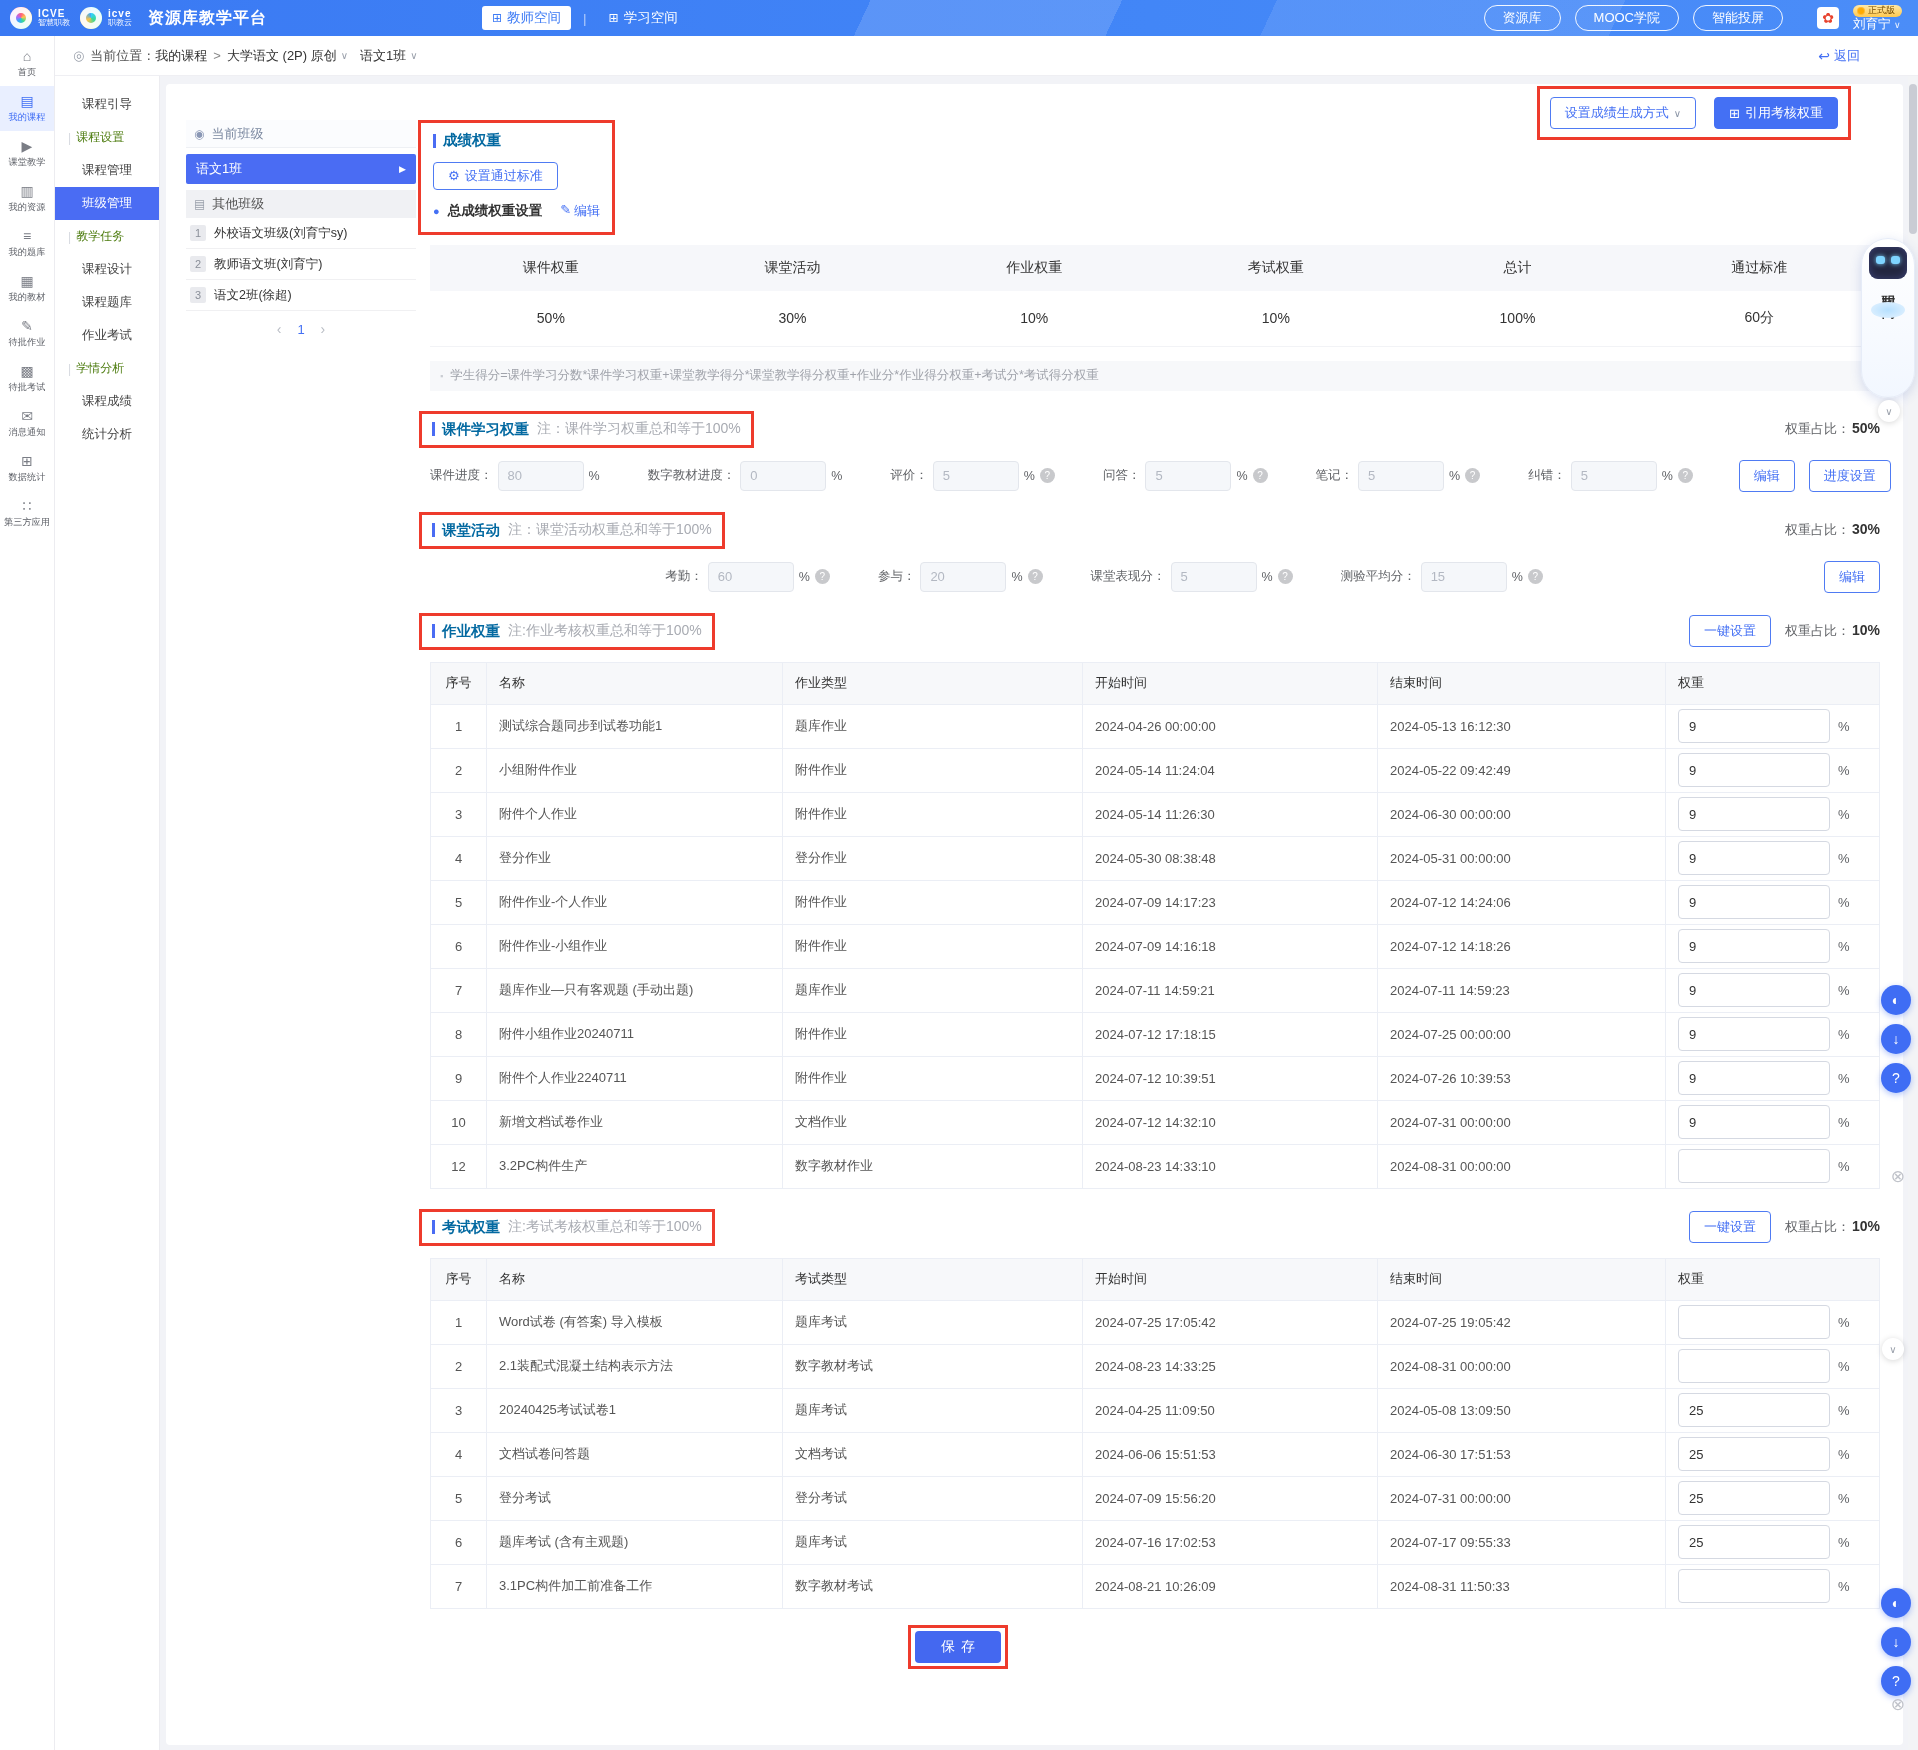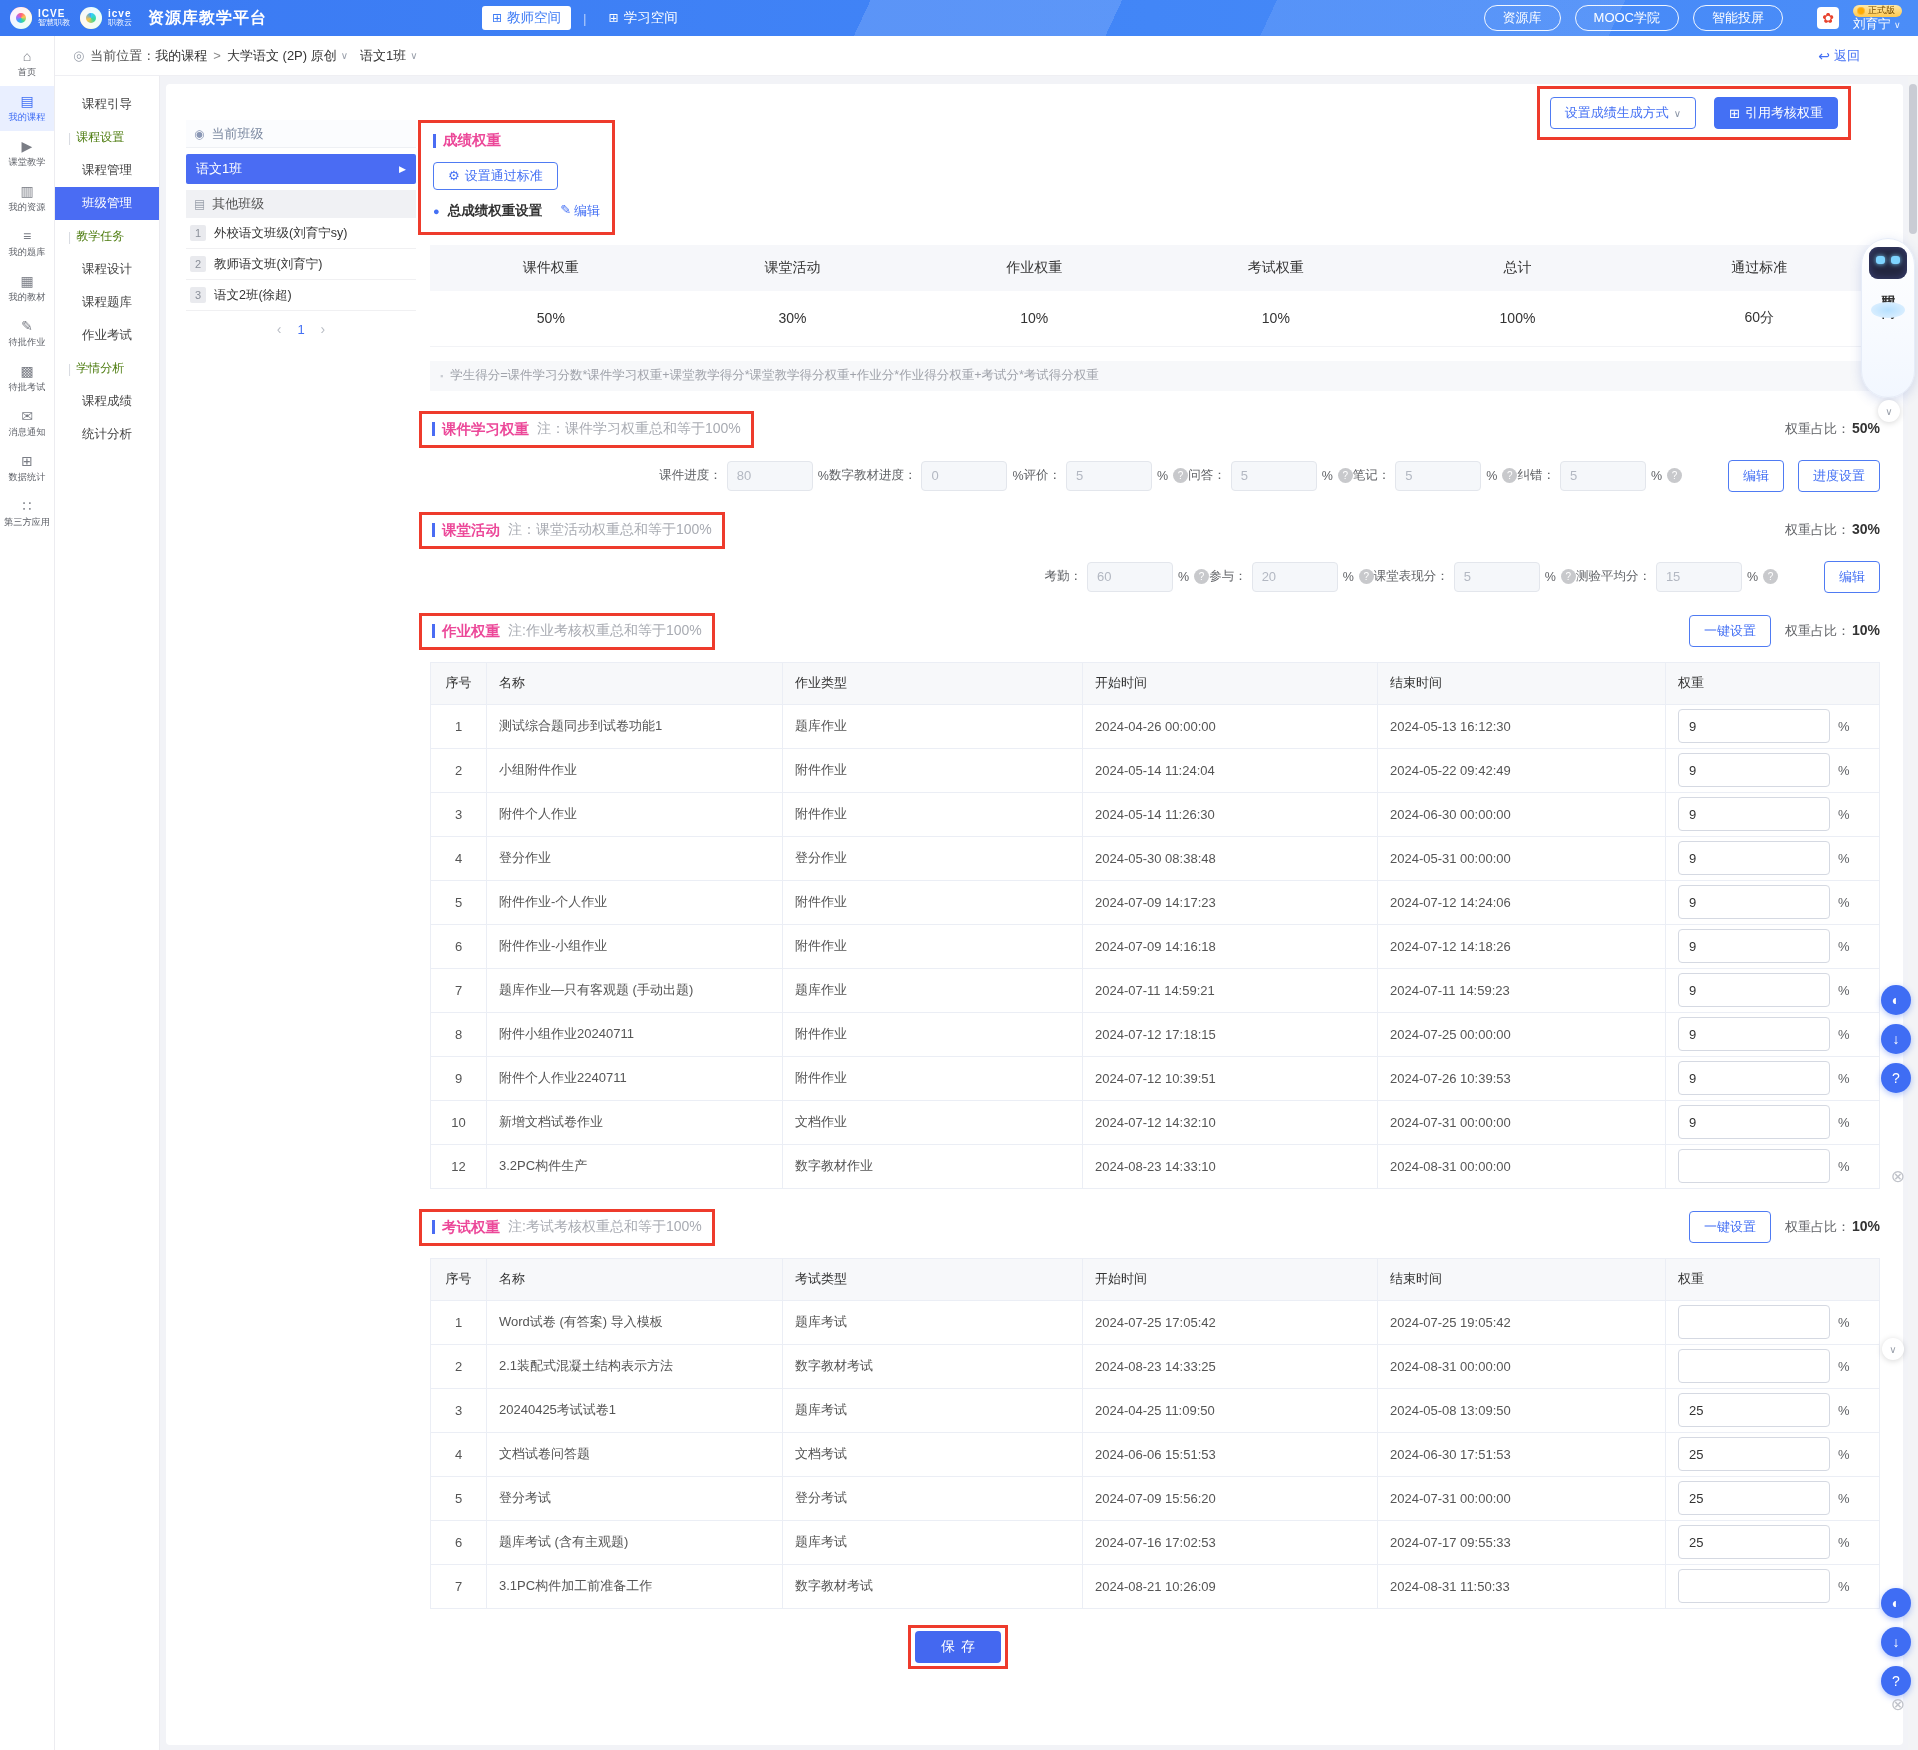--- a/index.html
+++ b/index.html
@@ -79,21 +79,21 @@
   .cp-other .ic { color:#9aa0ab; font-size:12px; }
   .cp-item { height:31px; display:flex; align-items:center; gap:8px; border-bottom:1px solid #f0f0f2; padding:0 4px; cursor:pointer; }
   .cp-item .num { width:16px; height:16px; background:#e9eaee; color:#8a8f99; font-size:11px; display:flex; align-items:center; justify-content:center; border-radius:2px; flex:none; }
   .cp-item .nm { color:#333; font-size:12.5px; white-space:nowrap; }
   .cp-pager { display:flex; justify-content:center; align-items:center; gap:16px; margin-top:10px; color:#b8bcc4; font-size:14px; }
   .cp-pager .cur { color:#4470f4; font-size:13px; }
 
   
   .content { width:1450px; flex:none; }
   .score-annot { display:inline-block; padding:8px 12px 12px; margin-left:-12px; background:#fff; }
-  .btitle { font-size:14.5px; font-weight:bold; color:#ec4899; display:inline-flex; align-items:center; }
+  .btitle { font-size:14.5px; font-weight:bold; color:#0369a1; display:inline-flex; align-items:center; }
   .btitle::before { content:""; width:3px; height:14px; background:#4a6cf3; margin-right:7px; }
   .score-annot .obtn { margin:10px 0 12px; height:28px; }
   .radio-row { display:flex; align-items:center; gap:8px; font-size:13.5px; }
   .radio-dot { color:#4470f4; font-size:11px; }
   .radio-lbl { font-weight:bold; color:#333; }
   .edit-link { color:#4470f4; cursor:pointer; display:inline-flex; gap:3px; margin-left:10px; font-size:13px; }
 
   .sum-table { margin-top:10px; }
   .sum-row { display:grid; grid-template-columns:repeat(6,1fr); }
   .sum-row.h { background:#f6f7fa; height:46px; }
@@ -106,21 +106,21 @@
 
   .sec { margin-top:20px; }
   .sec-head { display:flex; align-items:center; }
   .tbox { display:inline-flex; align-items:center; gap:8px; padding:6px 10px; background:#fff; margin-left:-11px; }
   .note { font-size:14px; color:#a8abb2; }
   .sec-right { margin-left:auto; display:flex; align-items:center; gap:14px; }
   .ratio { font-size:13px; color:#606266; }
   .ratio b { color:#333; font-size:14px; margin-left:2px; }
 
   .fieldrow { display:flex; align-items:center; margin-top:12px; }
-  .fields { flex:1; display:flex; justify-content:flex-end; margin-right:46px; }
+  .fields { flex:1; display:flex; justify-content:center; margin-right:46px;gap:48px; }
   .fld { display:flex; align-items:center; gap:5px; }
   .flb { font-size:12.5px; color:#606266; white-space:nowrap; }
   .fin { width:86px; height:30px; background:#f5f7fa; border:1px solid #e3e6ec; border-radius:4px; color:#b3b8c2; font-size:13px; padding:0 9px; }
   .fpc { font-size:12.5px; color:#606266; }
   .fhelp { width:15px; height:15px; border-radius:50%; background:#c8c9cc; color:#fff; font-size:10px; display:inline-flex; align-items:center; justify-content:center; cursor:pointer; }
   .fbtns { display:flex; gap:14px; }
 
   .dtable { width:100%; border-collapse:collapse; margin-top:12px; }
   .dtable th { background:#f7f8fa; border:1px solid #ebeef5; height:42px; text-align:left; padding:0 12px; font-size:13px; color:#333; font-weight:normal; }
   .dtable td { border:1px solid #ebeef5; height:44px; padding:0 12px; font-size:13px; color:#555; }

